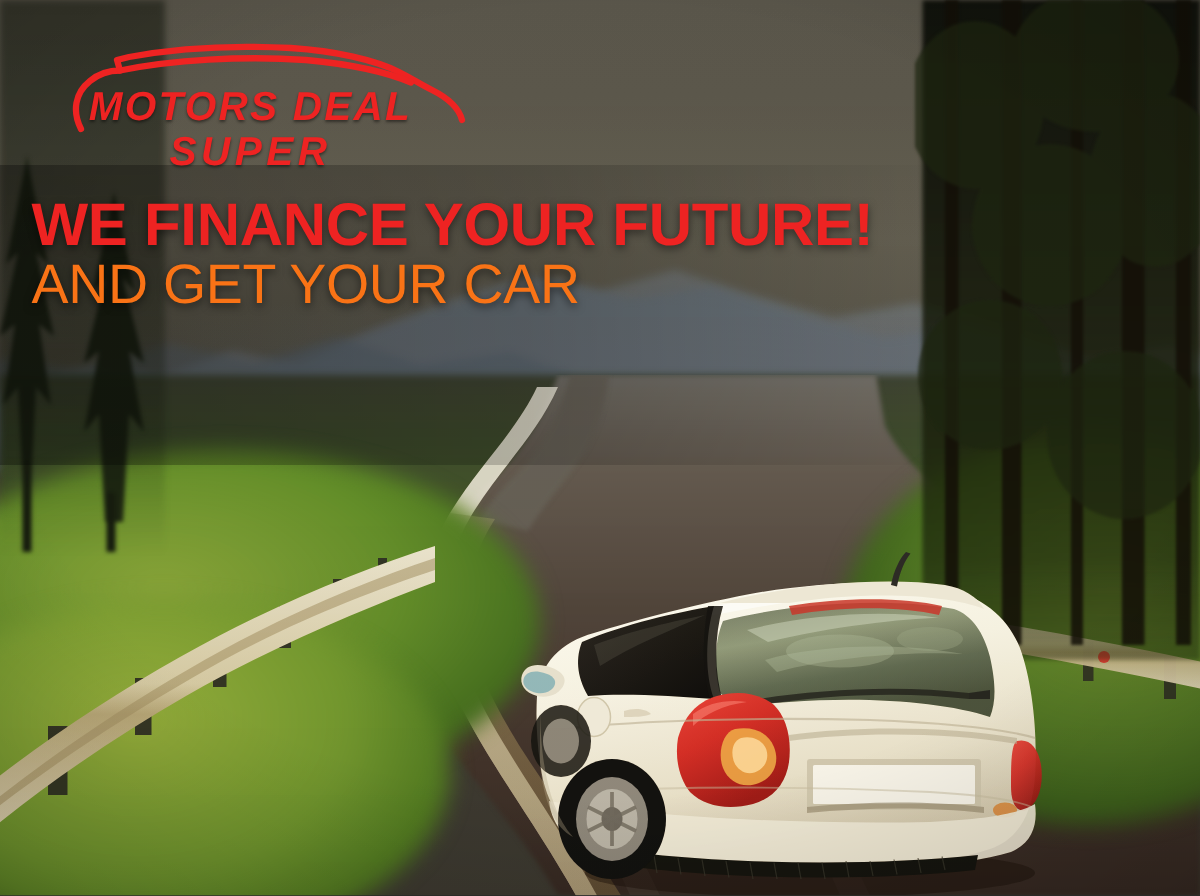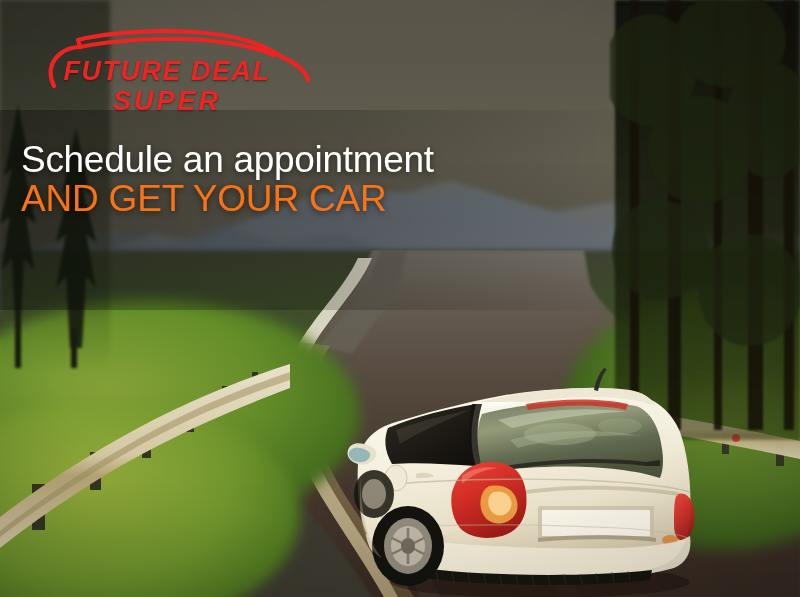--- a/index.html
+++ b/index.html
@@ -443,23 +443,23 @@
                C44,21 52,19 58,19
                L56,12
                L64,10
                C96,4 134,2 172,4
                C202,6 228,12 244,20
                C252,24 258,28 266,32
                C276,37 284,44 286,52" fill="none" stroke="#ee2322" stroke-width="4.2" stroke-linecap="round" stroke-linejoin="round"></path>
       <path d="M58,19 C92,12 140,9 182,12 C214,15 238,21 252,27" fill="none" stroke="#ee2322" stroke-width="4.2" stroke-linecap="round"></path>
     </svg>
     <div class="logo-text">
-      <span>FUTURE DEAL</span>
+      <span>MOTORS DEAL</span>
       <span class="l2">SUPER</span>
     </div>
   </div>
 
   <div class="copy">
-    <div class="line l-sched">Schedule an appointment</div>
+    <div class="line l-future">WE FINANCE YOUR FUTURE!</div>
     <div class="line l-get">AND GET YOUR CAR</div>
   </div>
 
 </div>
 
 </body></html>

